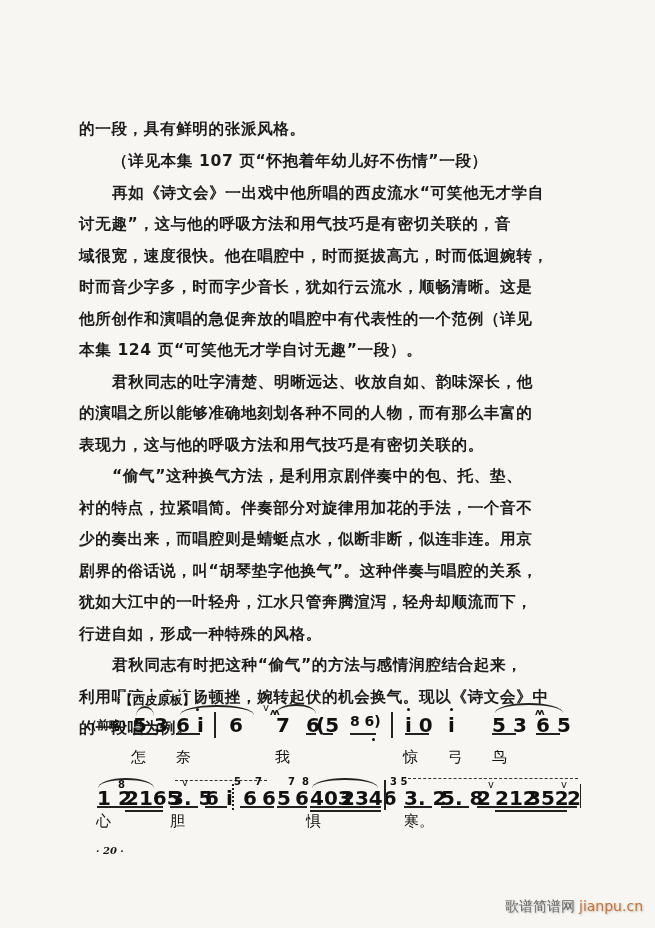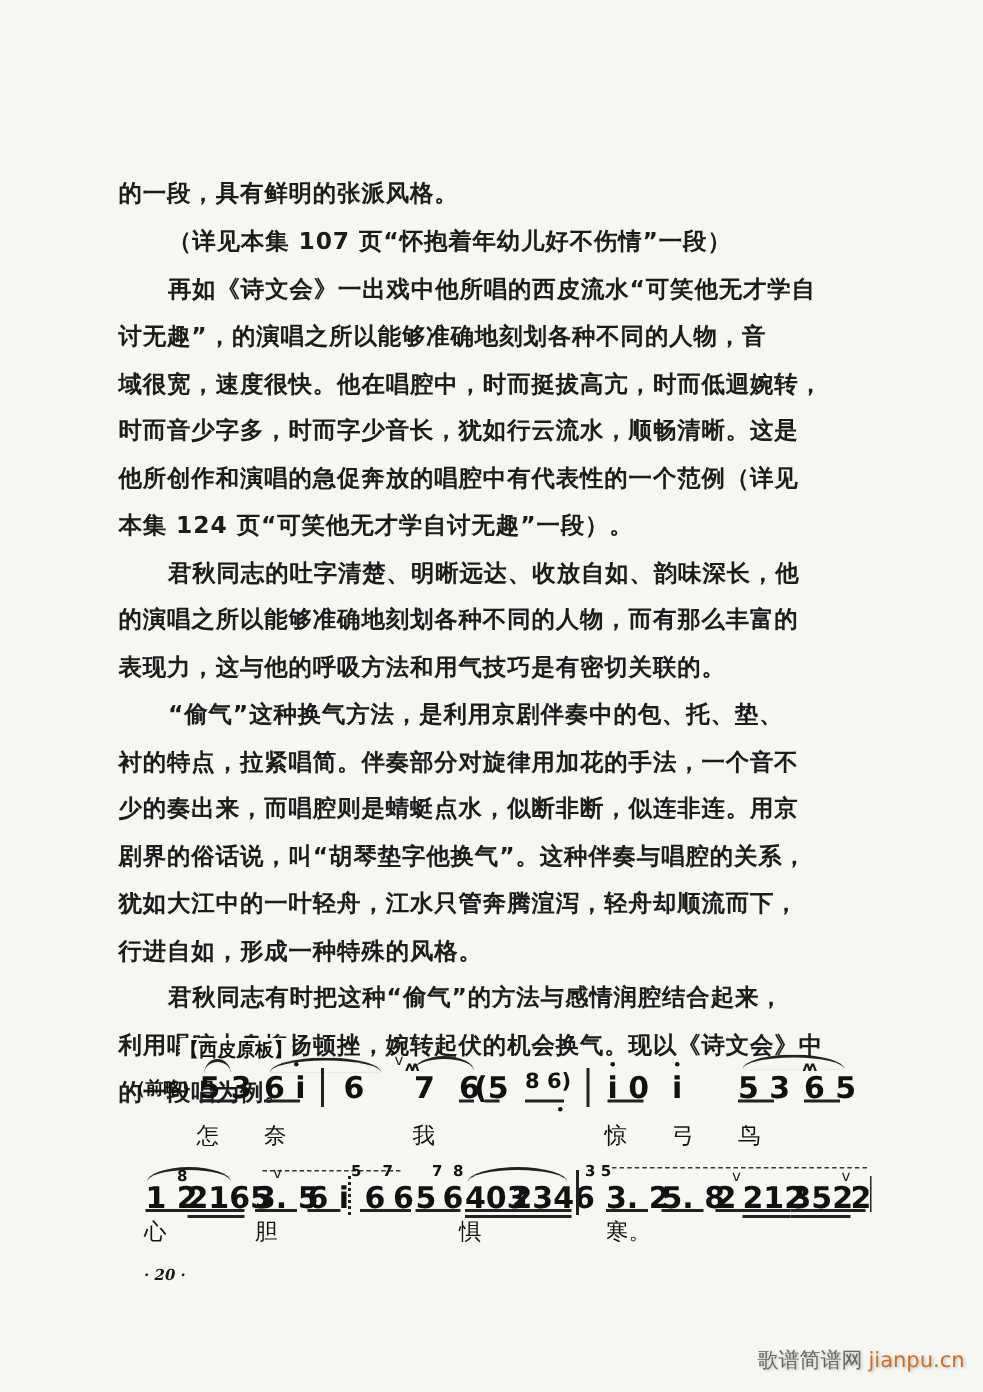--- a/index.html
+++ b/index.html
@@ -35,21 +35,21 @@
   </style>
 </head>
 <body>
 
 <div class="page">
 
   <div>
     <div class="para-line" style="top:119px">的一段，具有鲜明的张派风格。</div>
     <div class="para-line indent" style="top:151px">（详见本集 107 页“怀抱着年幼儿好不伤情”一段）</div>
     <div class="para-line indent" style="top:183px">再如《诗文会》一出戏中他所唱的西皮流水“可笑他无才学自</div>
-    <div class="para-line" style="top:214px">讨无趣”，的演唱之所以能够准确地刻划各种不同的人物，音</div>
+    <div class="para-line" style="top:214px">讨无趣”，这与他的呼吸方法和用气技巧是有密切关联的，音</div>
     <div class="para-line" style="top:246px">域很宽，速度很快。他在唱腔中，时而挺拔高亢，时而低迴婉转，</div>
     <div class="para-line" style="top:277px">时而音少字多，时而字少音长，犹如行云流水，顺畅清晰。这是</div>
     <div class="para-line" style="top:309px">他所创作和演唱的急促奔放的唱腔中有代表性的一个范例（详见</div>
     <div class="para-line" style="top:340px">本集 124 页“可笑他无才学自讨无趣”一段）。</div>
     <div class="para-line indent" style="top:372px">君秋同志的吐字清楚、明晰远达、收放自如、韵味深长，他</div>
     <div class="para-line" style="top:403px">的演唱之所以能够准确地刻划各种不同的人物，而有那么丰富的</div>
     <div class="para-line" style="top:435px">表现力，这与他的呼吸方法和用气技巧是有密切关联的。</div>
     <div class="para-line indent" style="top:466px">“偷气”这种换气方法，是利用京剧伴奏中的包、托、垫、</div>
     <div class="para-line" style="top:498px">衬的特点，拉紧唱简。伴奏部分对旋律用加花的手法，一个音不</div>
     <div class="para-line" style="top:529px">少的奏出来，而唱腔则是蜻蜓点水，似断非断，似连非连。用京</div>

